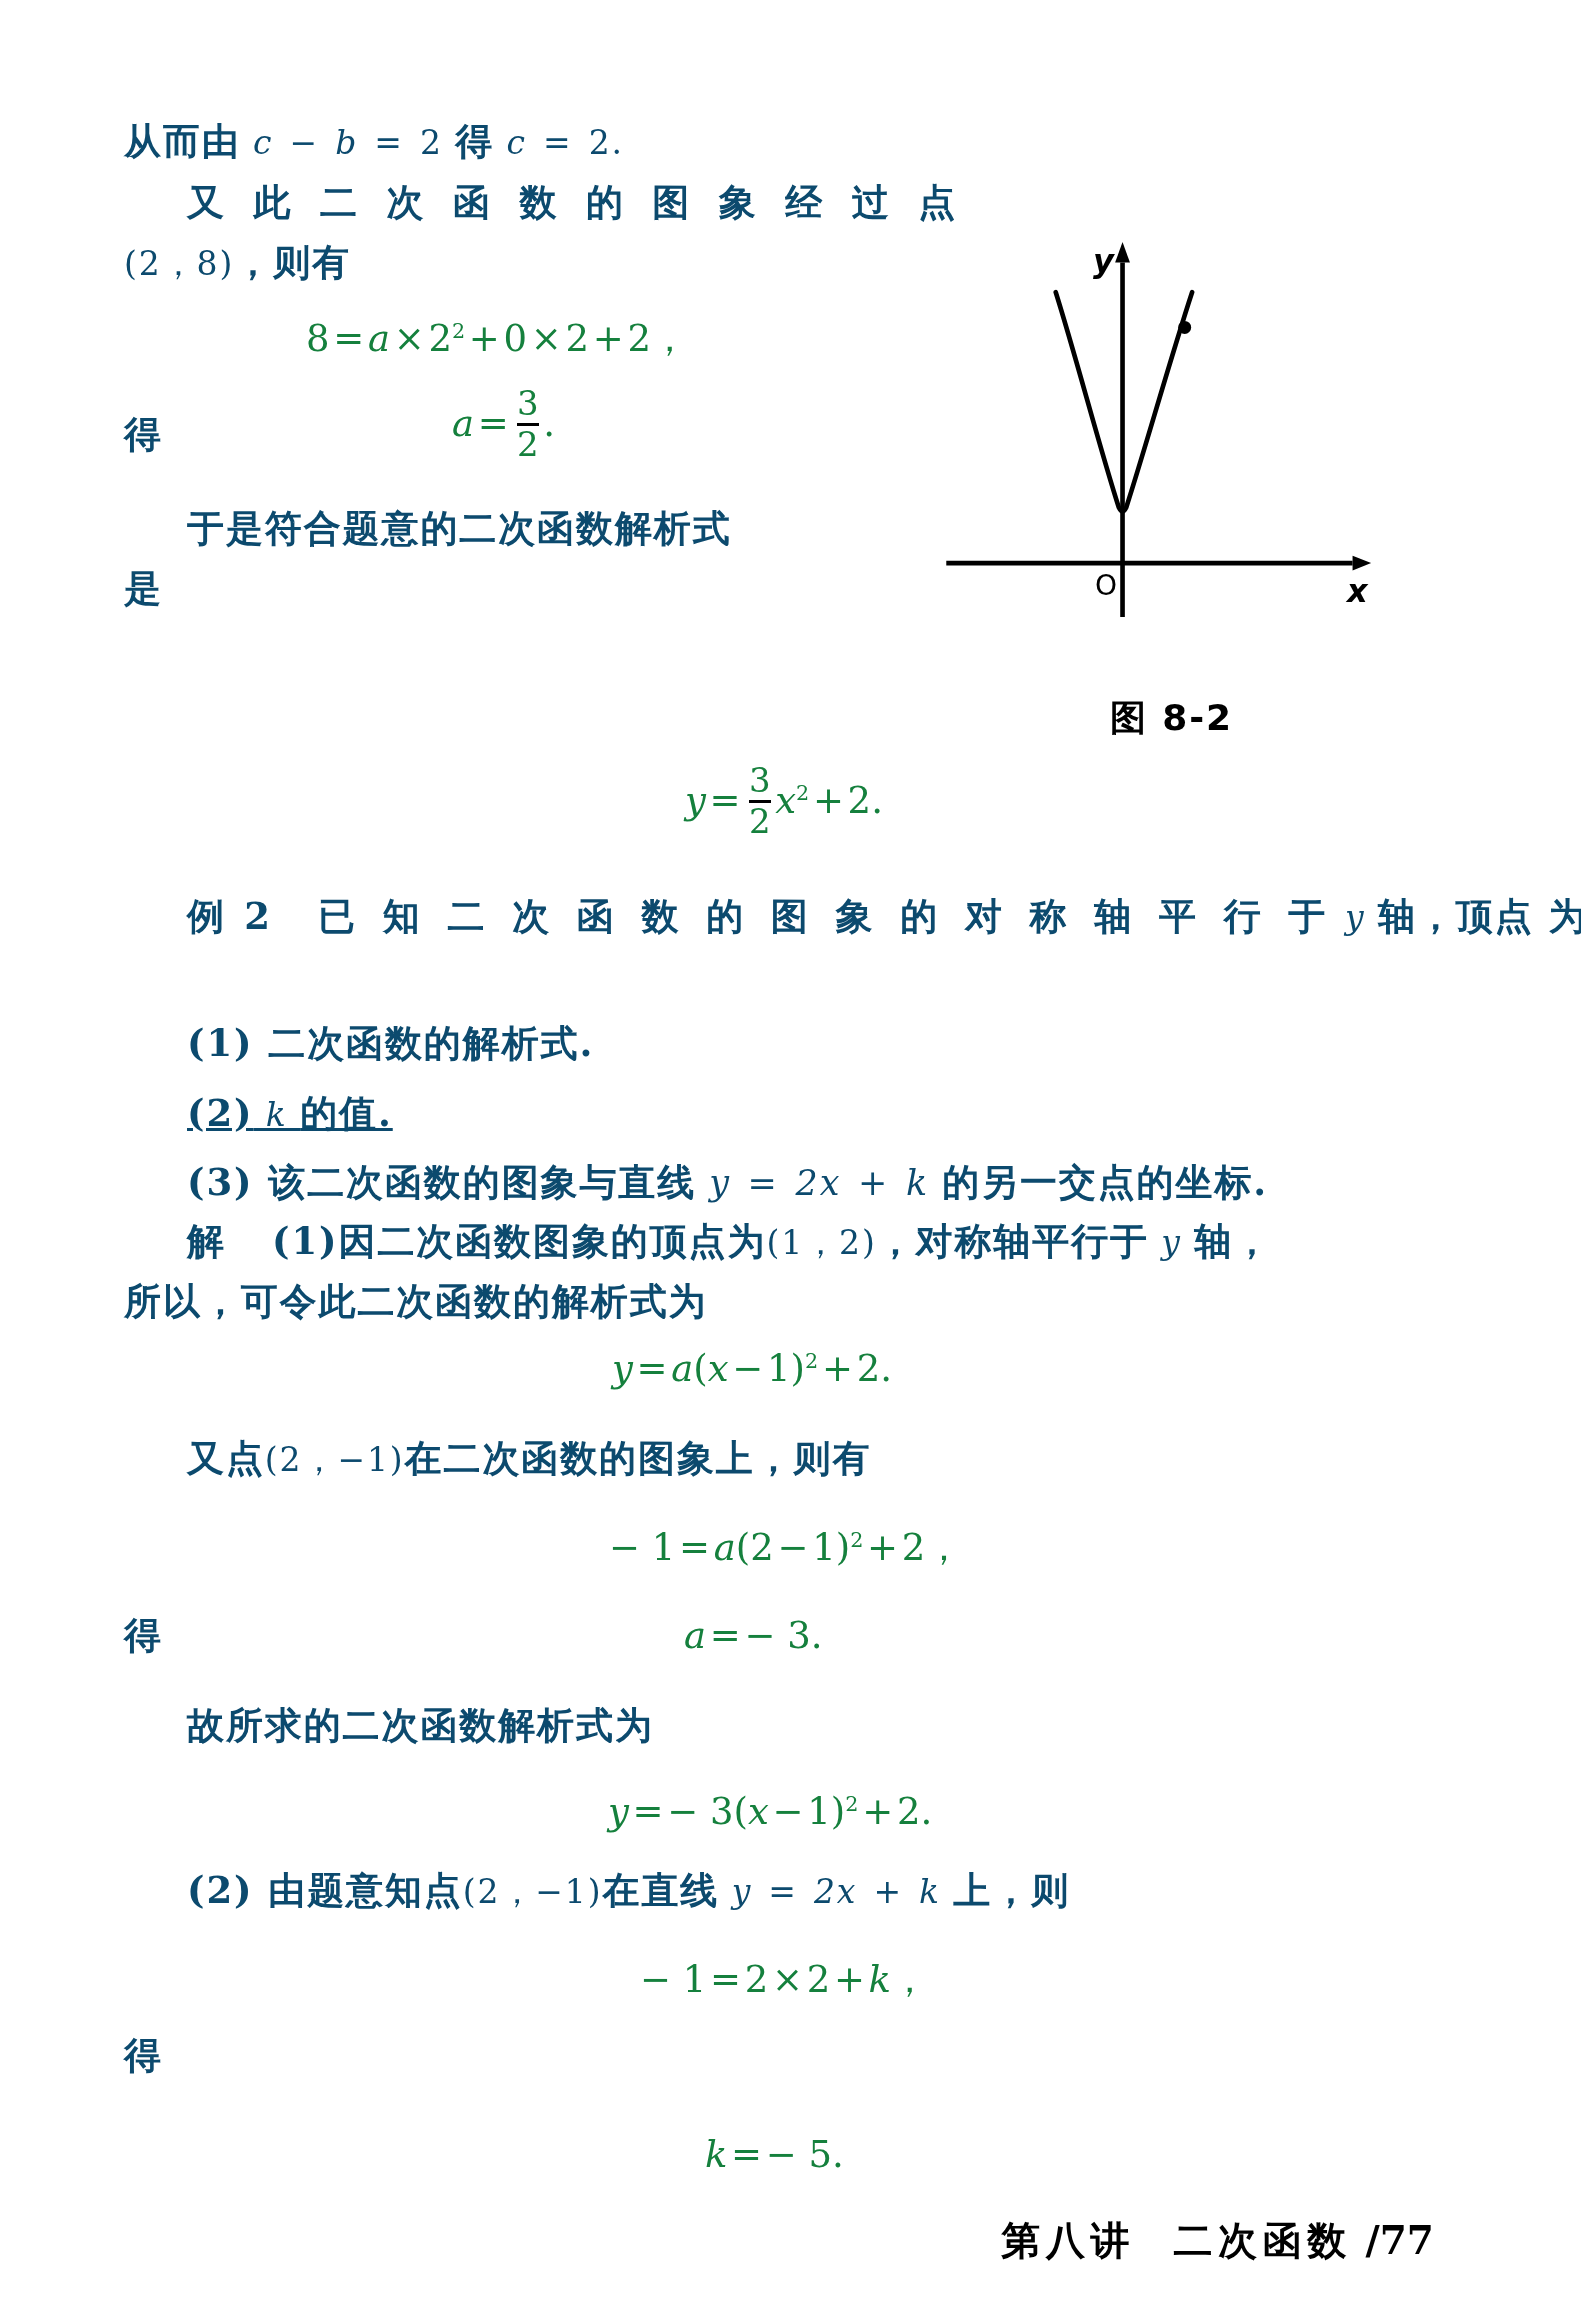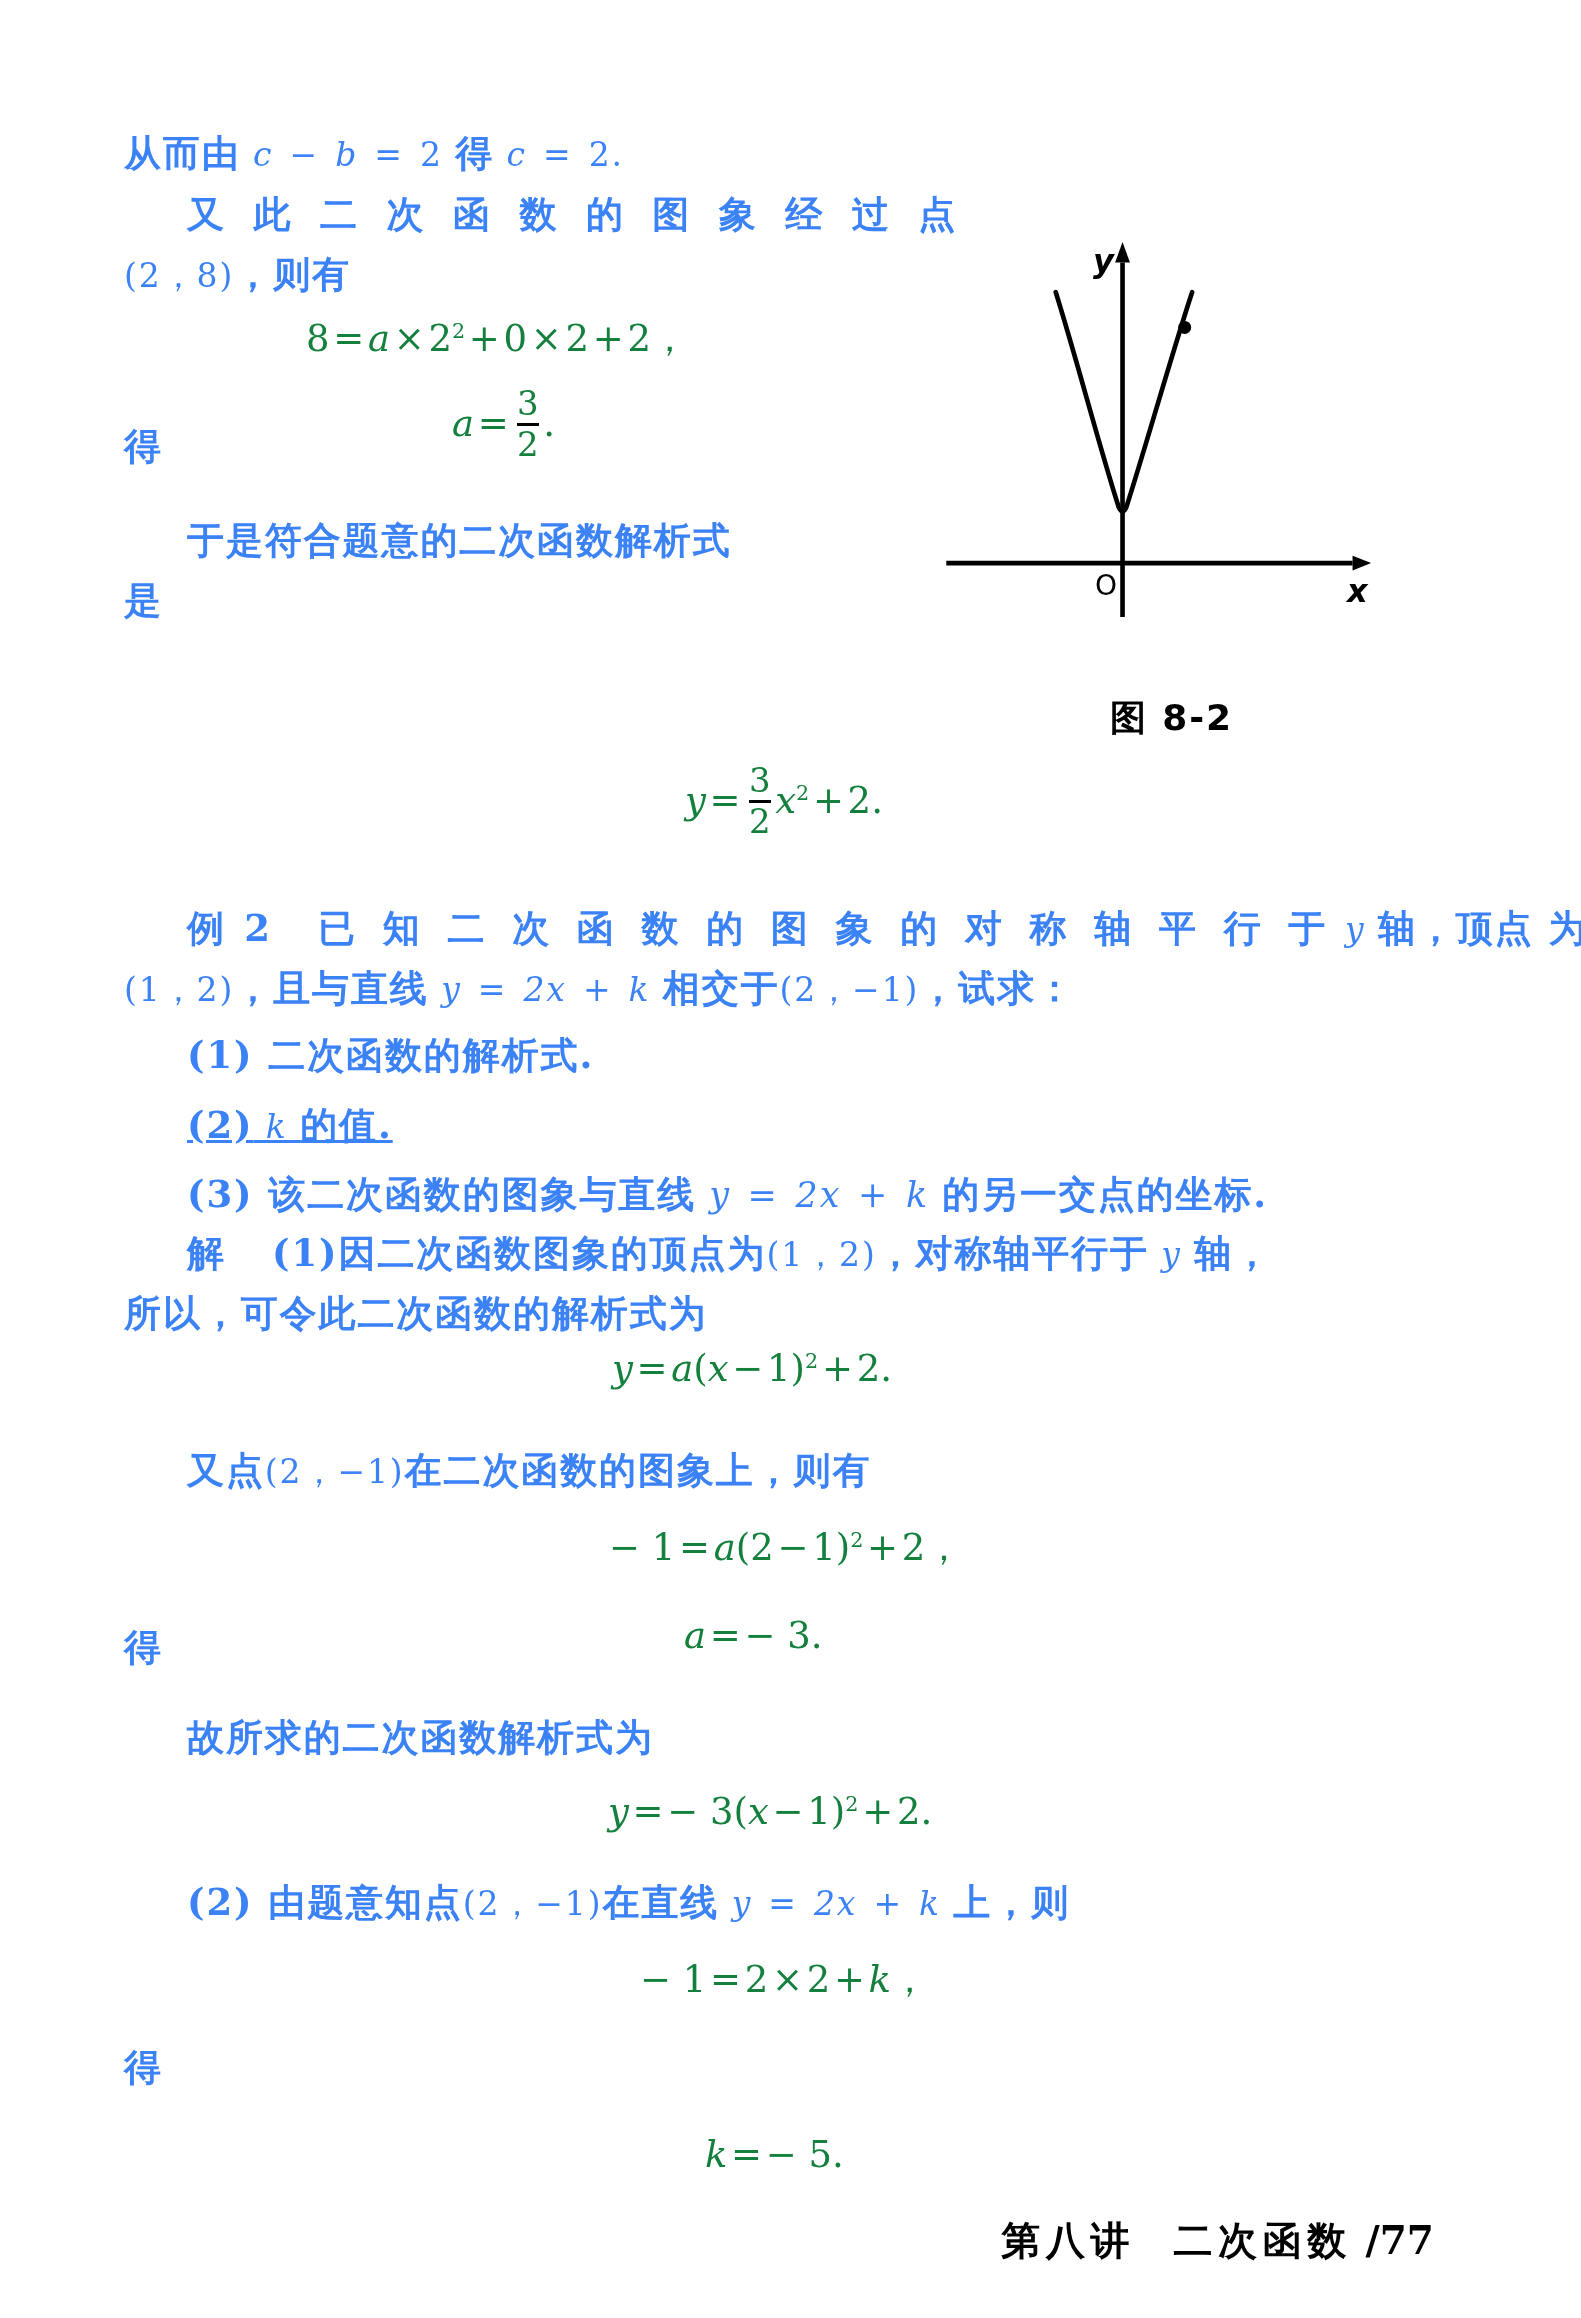--- a/index.html
+++ b/index.html
@@ -18,22 +18,21 @@
     background: #ffffff;
     overflow: hidden;
   }
 
   
   .ln {
     position: absolute;
     white-space: nowrap;
     font-family: "DejaVu Serif", "Liberation Serif", serif;
     font-weight: 700;
-    color: #3b82f6;
-    margin-top: 12px;
+    color: #0c4a6e;
   }
   .body-cn {
     font-size: 37px;
     letter-spacing: 1.9px;
     line-height: 1;
   }
   .body-cn.loose { letter-spacing: 8.3px; }
 
   
   .mi {
@@ -175,23 +174,20 @@
     <div class="fig-cap" style="left:410px; top:354px; font-style:italic; font-size:32px;">x</div>
     <div class="fig-cap" style="left:158px; top:351px; font-size:28px; font-weight:400;">O</div>
   </div>
 
   <div class="fig-cap" style="left:1110px; top:694px;">图 8-2</div>
 
   <div class="ln body-cn" style="left:187px; top:898px;">
     <span style="letter-spacing:3.7px;">例 2</span><span>&nbsp;&nbsp;&nbsp;</span><span style="letter-spacing:7.4px;">已 知 二 次 函 数 的 图 象 的 对 称 轴 平 行 于</span><span class="mi" style="font-size:33px;">&nbsp;y&nbsp;</span><span>轴，顶点 为</span>
   </div>
 
-  <div class="ln body-cn" style="left:124px; top:958px;">
-    <span class="mn" style="font-size:33px;">(1，2)</span><span>，且与直线</span><span class="mi" style="font-size:33px;">&nbsp;y <span class="op mn">=</span> 2x <span class="op mn">+</span> k&nbsp;</span><span>相交于</span><span class="mn" style="font-size:33px;">(2，−1)</span><span>，试求：</span>
-  </div>
 
   <div class="ln body-cn" style="left:187px; top:1025px;">(1) 二次函数的解析式.</div>
 
   <div class="ln body-cn" style="left:187px; top:1095px;text-decoration:underline;">
     <span>(2)</span><span class="mi" style="font-size:33px;">&nbsp;k&nbsp;</span><span>的值.</span>
   </div>
 
   <div class="ln body-cn" style="left:187px; top:1164px;">
     <span>(3) 该二次函数的图象与直线</span><span class="mi" style="font-size:35px;">&nbsp;y <span class="op mn">=</span> 2x <span class="op mn">+</span> k&nbsp;</span><span>的另一交点的坐标.</span>
   </div>

